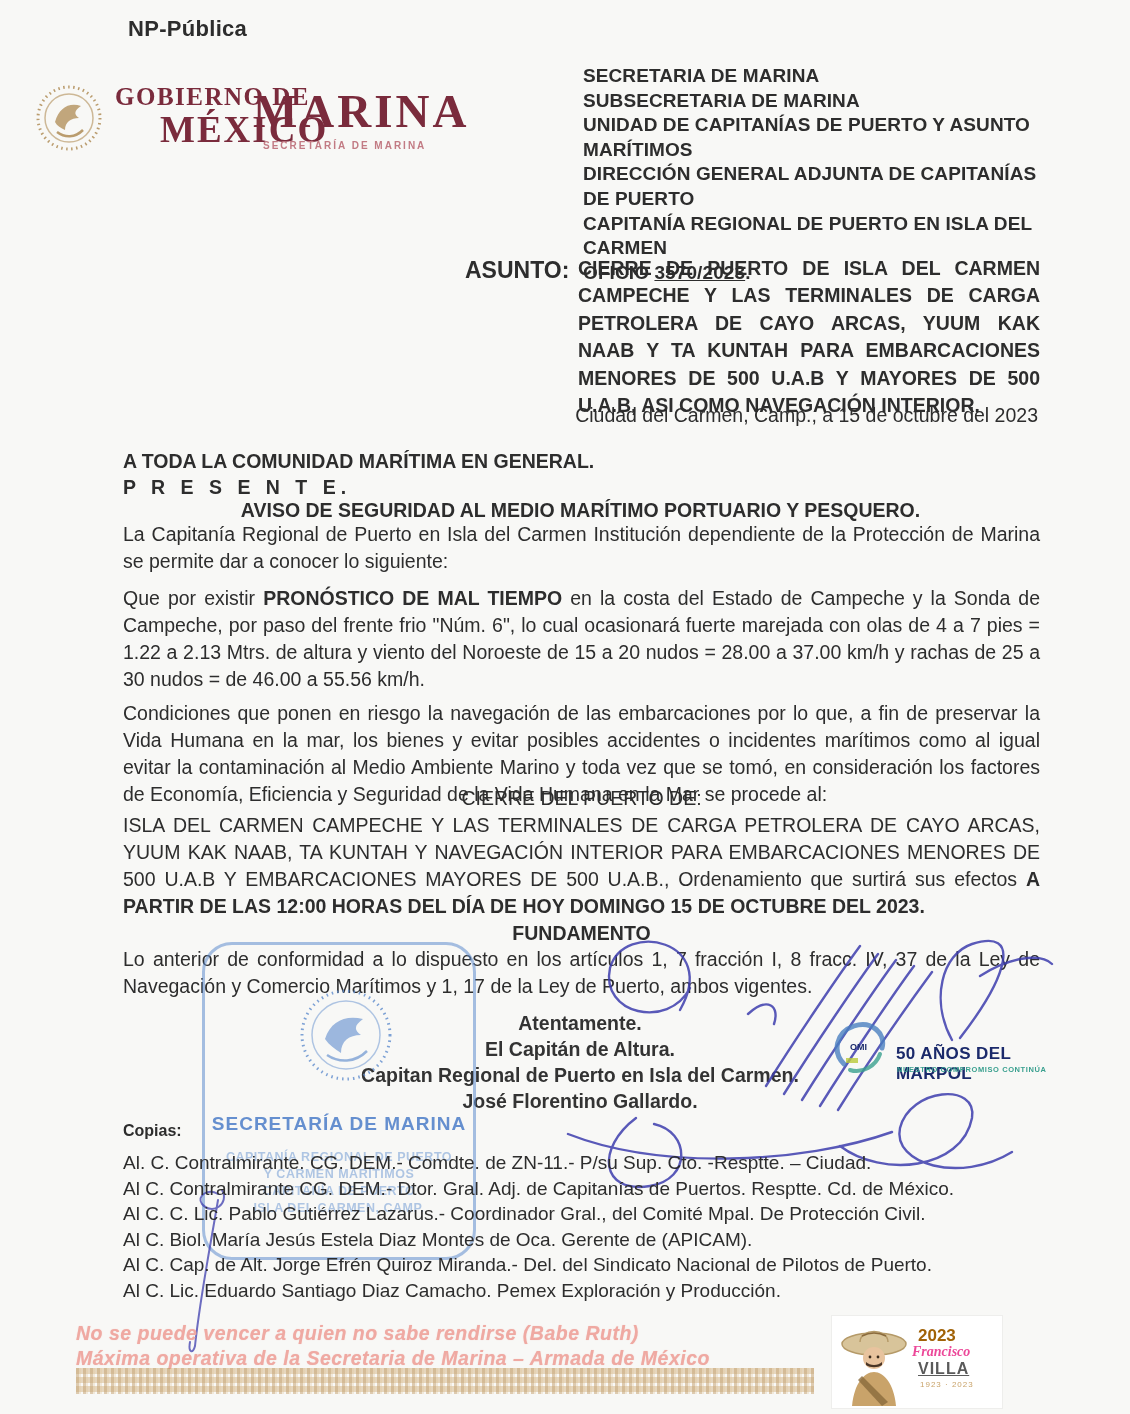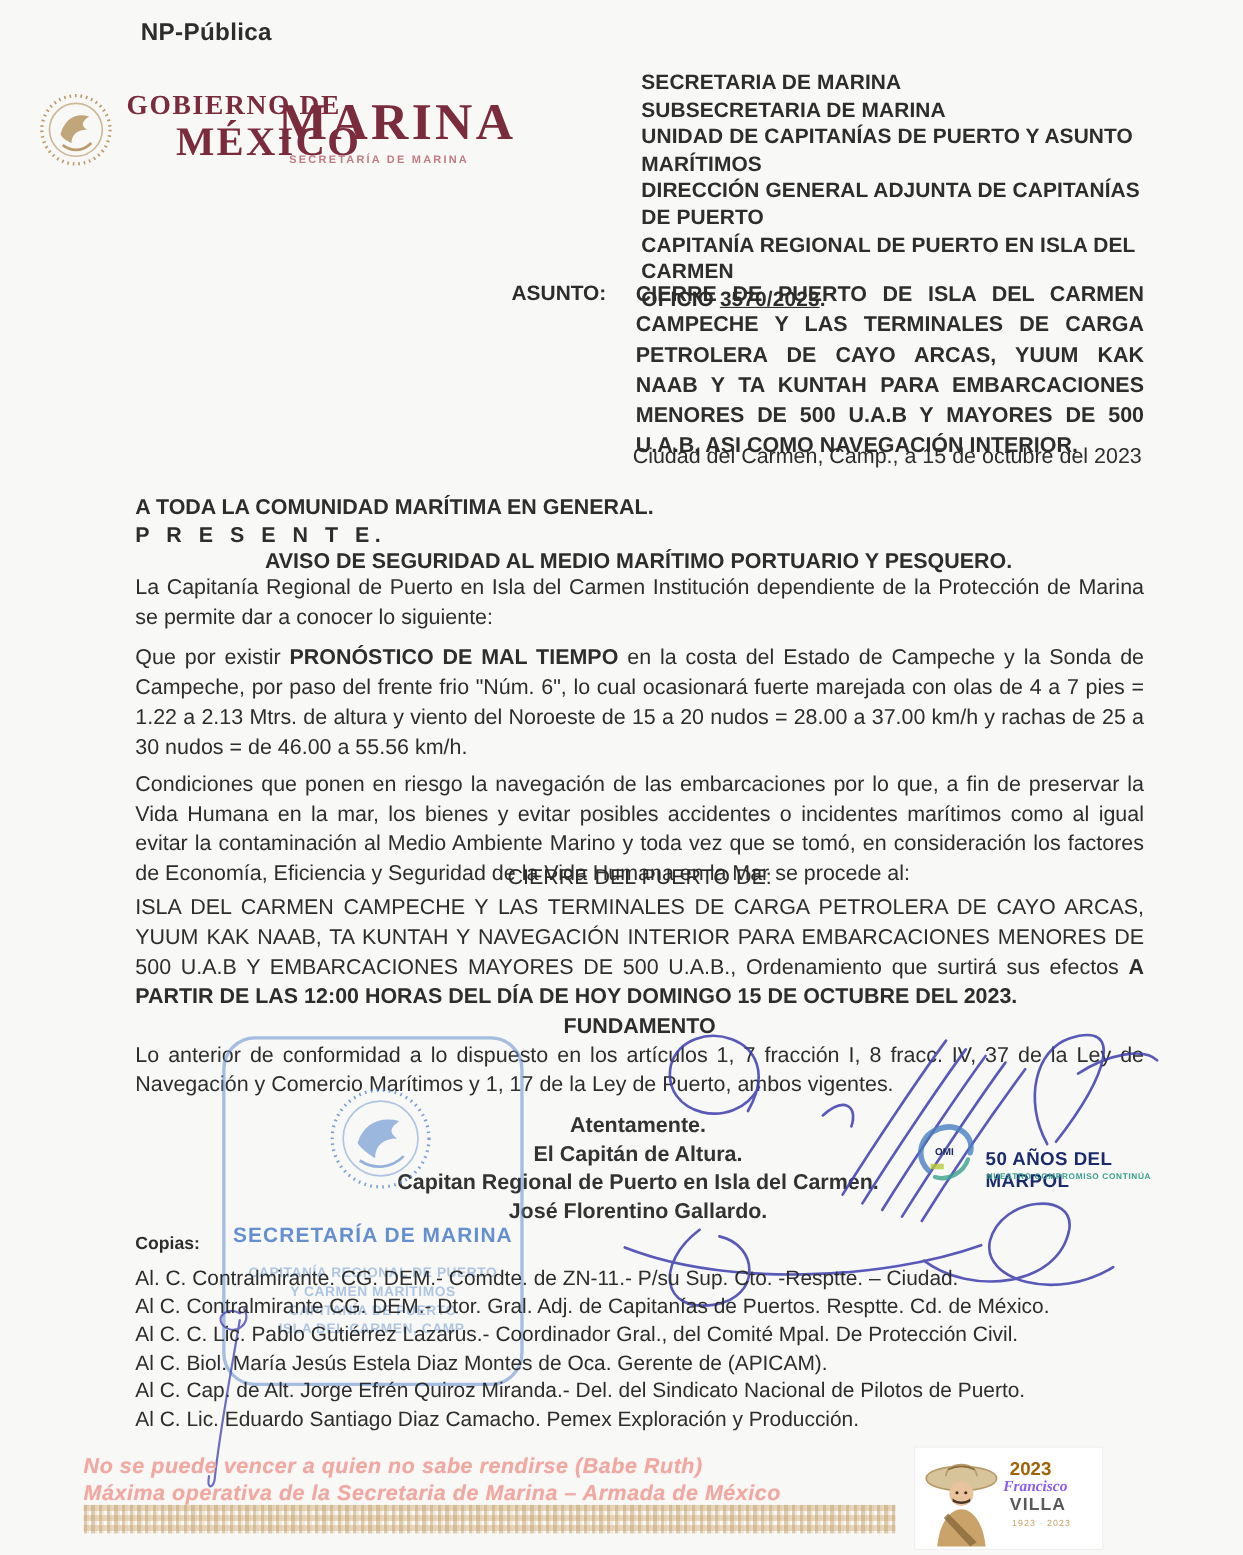--- a/index.html
+++ b/index.html
@@ -20,21 +20,21 @@
   .gob-l1{font-size:25px;font-weight:700;letter-spacing:1.5px;}
   .gob-l2{font-size:37px;font-weight:700;letter-spacing:2px;margin-top:2px;margin-left:45px;}
   .marina-big{position:absolute;left:218px;top:18px;color:#7a2b3c;font-family:"Liberation Serif",serif;font-size:47px;font-weight:700;letter-spacing:3px;line-height:1;}
   .marina-sub{position:absolute;left:228px;top:70px;color:#c27b84;font-size:10px;font-weight:700;letter-spacing:2px;}
 
   
   .hdr{left:583px;top:64px;width:468px;font-size:19px;font-weight:700;line-height:24.6px;letter-spacing:.1px;}
   .hdr u{text-decoration:underline;}
 
   
-  .asunto-label{left:465px;top:257px;font-size:19px;font-weight:700;}
+  .asunto-label{left:465px;top:257px;font-size:23px;font-weight:700;}
   .asunto-text{left:578px;top:255px;width:462px;font-size:19.5px;font-weight:700;line-height:27.4px;text-align:justify;}
 
   .dateline{left:500px;top:404px;width:538px;text-align:right;font-size:19.5px;}
 
   .content{font-size:19.5px;line-height:27px;}
   .addressee{left:123px;top:448px;font-weight:700;}
   .presente{left:123px;top:474px;font-weight:700;letter-spacing:5px;}
   .aviso{left:123px;top:497px;width:915px;text-align:center;font-weight:700;}
   .intro{left:123px;top:521px;width:917px;text-align:justify;}
   .p1{left:123px;top:585px;width:917px;text-align:justify;}
@@ -65,22 +65,22 @@
   .foot1{left:76px;top:1322px;font-size:19.5px;font-weight:700;font-style:italic;color:#efa9a2;letter-spacing:.5px;text-shadow:0 0 1px rgba(239,169,162,.6);}
   .foot2{left:76px;top:1347px;font-size:19.5px;font-weight:700;font-style:italic;color:#efa9a2;letter-spacing:.5px;text-shadow:0 0 1px rgba(239,169,162,.6);}
   .wm-strip{
     left:76px;top:1368px;width:738px;height:26px;opacity:.85;filter:blur(.5px);
     background:
       repeating-linear-gradient(90deg, rgba(190,150,95,.55) 0 3px, rgba(220,185,135,.3) 3px 5px, rgba(255,255,255,0) 5px 7px),
       repeating-linear-gradient(180deg, rgba(205,170,115,.5) 0 6px, rgba(255,255,255,.15) 6px 9px);
   }
   .villa{left:832px;top:1316px;width:170px;height:92px;background:#fff;box-shadow:0 0 0 1px rgba(0,0,0,.04);}
   .villa-year{position:absolute;left:86px;top:10px;color:#a16207;font-size:17px;font-weight:700;}
-  .villa-name{position:absolute;left:80px;top:28px;color:#8b5cf6;font-size:14px;font-weight:700;font-style:italic;font-family:"Liberation Serif",serif;}
-  .villa-surname{position:absolute;left:86px;top:44px;color:#5a5a5a;font-size:16px;font-weight:700;letter-spacing:1px;}
+  .villa-name{position:absolute;left:80px;top:28px;color:#ec4899;font-size:14px;font-weight:700;font-style:italic;font-family:"Liberation Serif",serif;}
+  .villa-surname{position:absolute;left:86px;top:44px;color:#5a5a5a;font-size:16px;font-weight:700;letter-spacing:1px;text-decoration:underline;}
   .villa-dates{position:absolute;left:88px;top:64px;color:#c9a36a;font-size:8px;letter-spacing:1px;}
 
   svg{display:block;}
 </style>
 </head>
 <body>
 
 <div class="page">
 
   

